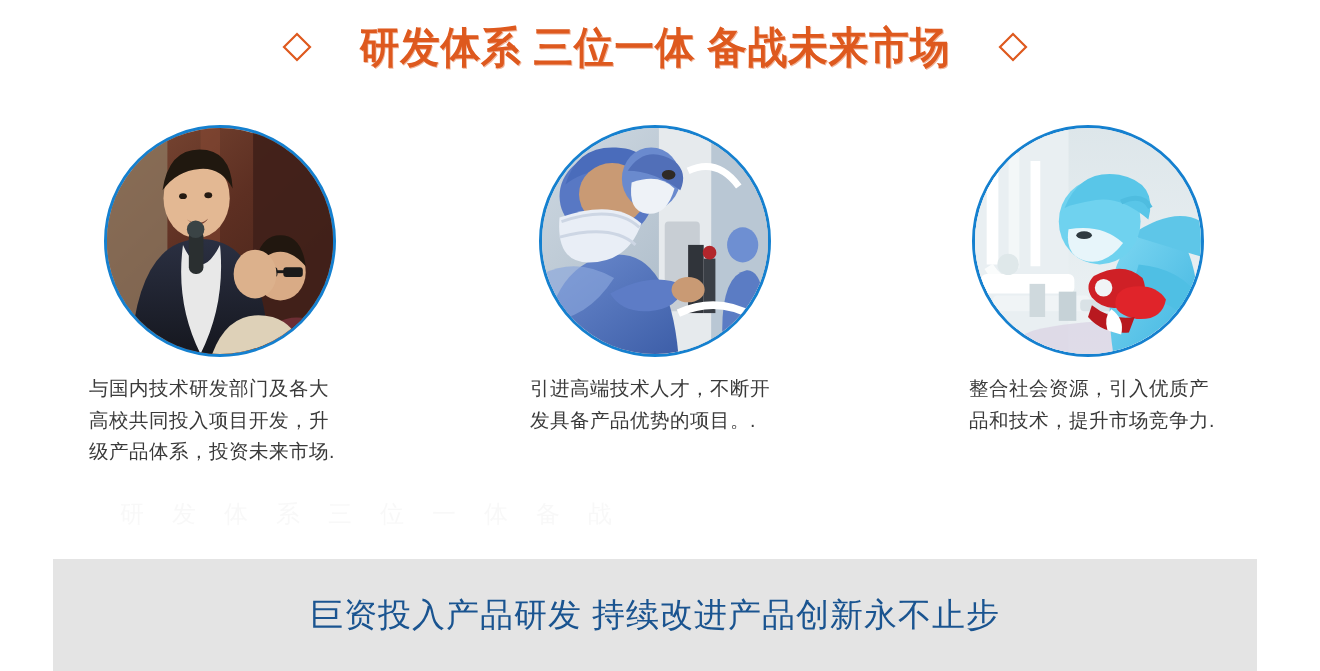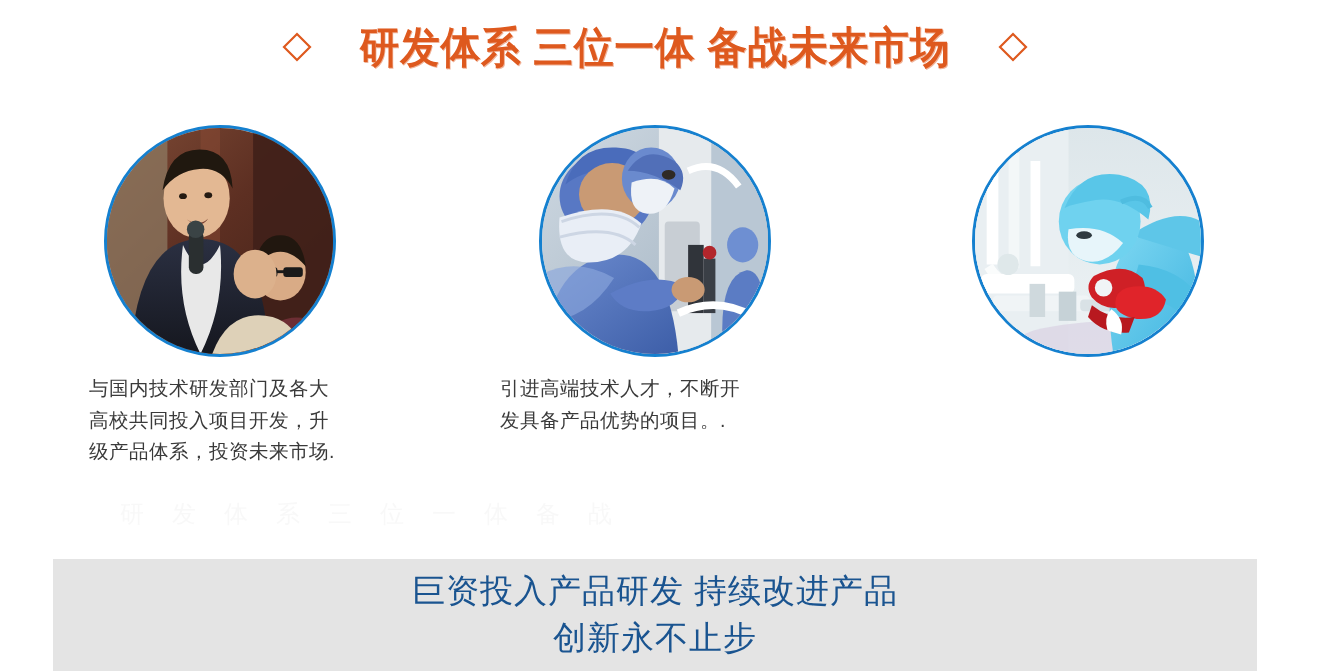--- a/index.html
+++ b/index.html
@@ -90,21 +90,21 @@
   }
   .card-body {
     margin-top: 16px;
     font-size: 19.5px;
     color: #3a3a3a;
     line-height: 1.62;
     letter-spacing: 0.5px;
     width: 250px;
   }
   .card-1 .card-body { margin-left: 24px; }
-  .card-2 .card-body { }
+  .card-2 .card-body { margin-left: 30px; }
   .card-3 .card-body { margin-left: 36px; }
 
   
   .watermark {
     position: absolute;
     left: 120px;
     top: 498px;
     width: 1100px;
     height: 58px;
     color: rgba(120,120,120,0.055);
@@ -117,21 +117,21 @@
 
   
   .footer-band {
     position: absolute;
     left: 53px;
     top: 559px;
     width: 1204px;
     height: 112px;
     background: #e4e4e4;
     display: flex;
-    flex-direction: column;
+    flex-direction: row;
     align-items: center;
     justify-content: center;
   }
   .footer-line {
     color: #1A5490;
     font-size: 33px;
     line-height: 1.42;
     letter-spacing: 1px;
     text-align: center;
     white-space: nowrap;
@@ -287,20 +287,21 @@
         <path d="M168 140 q44 4 64 36 l-6 22 q-36 -24 -66 -30 z" fill="#4fbfe4"></path>
 
         <path d="M122 152 q30 -16 50 2 q8 18 -10 26 q-26 12 -42 -6 q-8 -12 2 -22 z" fill="#cf2026"></path>
         <path d="M156 164 q28 -6 40 12 q-4 22 -30 20 q-22 -4 -22 -16 q0 -12 12 -16 z" fill="#e0242a"></path>
         <circle cx="132" cy="164" r="9" fill="#f0f4f6"></circle>
         <path d="M120 182 q20 16 44 12 l-6 16 q-26 2 -42 -16 z" fill="#b8191f"></path>
 
         <path d="M140 186 q14 10 10 26 l-14 -4 q-4 -14 4 -22 z" fill="#ffffff"></path>
       </svg>
     </div>
+    <div class="card-body">整合社会资源，引入优质产品和技术，提升市场竞争力.</div>
   </div>
 </div>
 
 <div class="watermark">研发体系三位一体备战</div>
 
 <div class="footer-band">
   <div class="footer-line">巨资投入产品研发 持续改进产品</div>
   <div class="footer-line">创新永不止步</div>
 </div>
 

